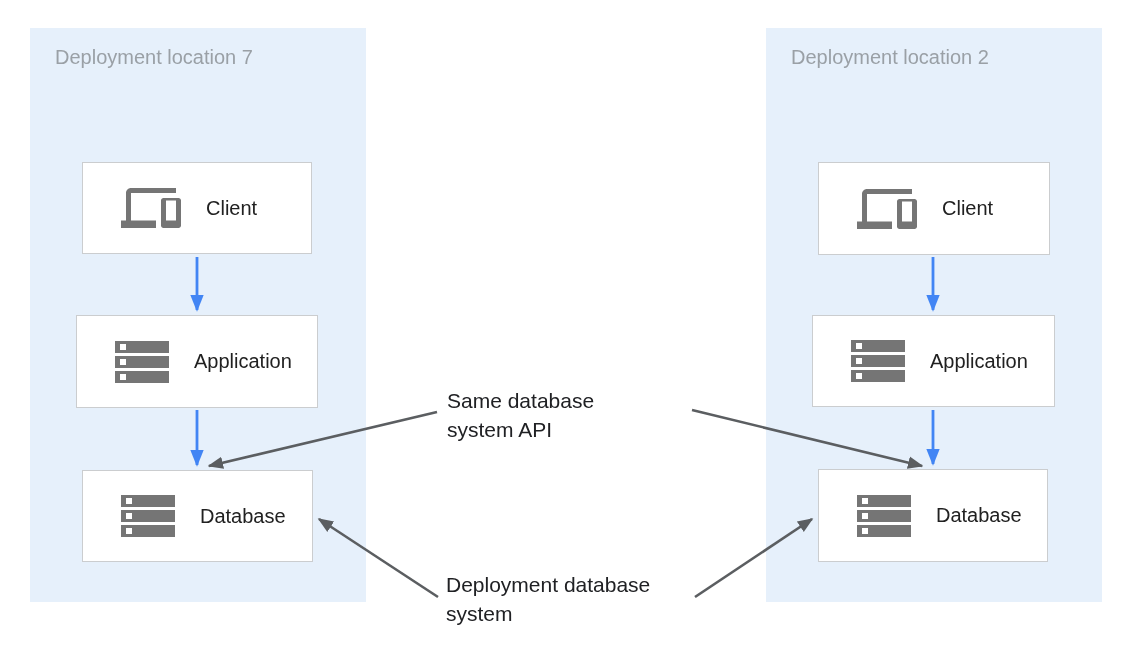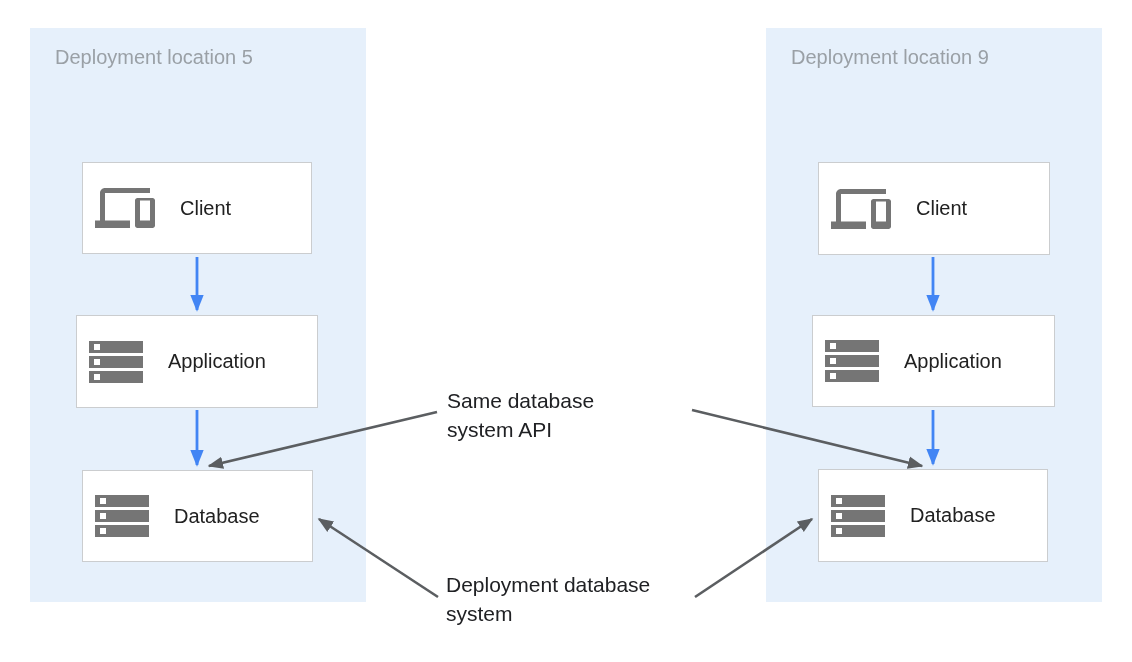--- a/index.html
+++ b/index.html
@@ -25,21 +25,21 @@
     color:#9aa0a6;
     white-space:nowrap;
   }
   .node{
     position:absolute;
     background:#ffffff;
     border:1px solid #cbcdcf;
     box-sizing:border-box;
     display:flex;
     align-items:center;
-    padding-left:12px;
+    padding-left:38px;
     gap:25px;
   }
   .node-label{
     font-size:20px;
     color:#212121;
     white-space:nowrap;
   }
   .node-client-1{left:82px;top:162px;width:230px;height:92px;}
   .node-app-1{left:76px;top:315px;width:242px;height:93px;}
   .node-db-1{left:82px;top:470px;width:231px;height:92px;}
@@ -63,25 +63,25 @@
   }
   .annotation-same{left:447px;top:386px;}
   .annotation-diff{left:446px;top:570px;}
 </style>
 </head>
 <body>
 
 <div class="canvas">
 
   <div class="panel panel-1">
-    <div class="panel-title">Deployment location 5</div>
+    <div class="panel-title">Deployment location 7</div>
   </div>
 
   <div class="panel panel-2">
-    <div class="panel-title">Deployment location 9</div>
+    <div class="panel-title">Deployment location 2</div>
   </div>
 
   <svg class="arrow-layer" viewBox="0 0 1132 662">
     <defs>
       <marker id="headBlue" viewBox="0 0 10 10" refX="9" refY="5" markerWidth="6" markerHeight="6" orient="auto-start-reverse">
         <path d="M0,1 L10,5 L0,9 Z" fill="#4285f4"></path>
       </marker>
       <marker id="headGray" viewBox="0 0 10 10" refX="9" refY="5" markerWidth="6" markerHeight="6" orient="auto-start-reverse">
         <path d="M0,1 L10,5 L0,9 Z" fill="#5b5e61"></path>
       </marker>

